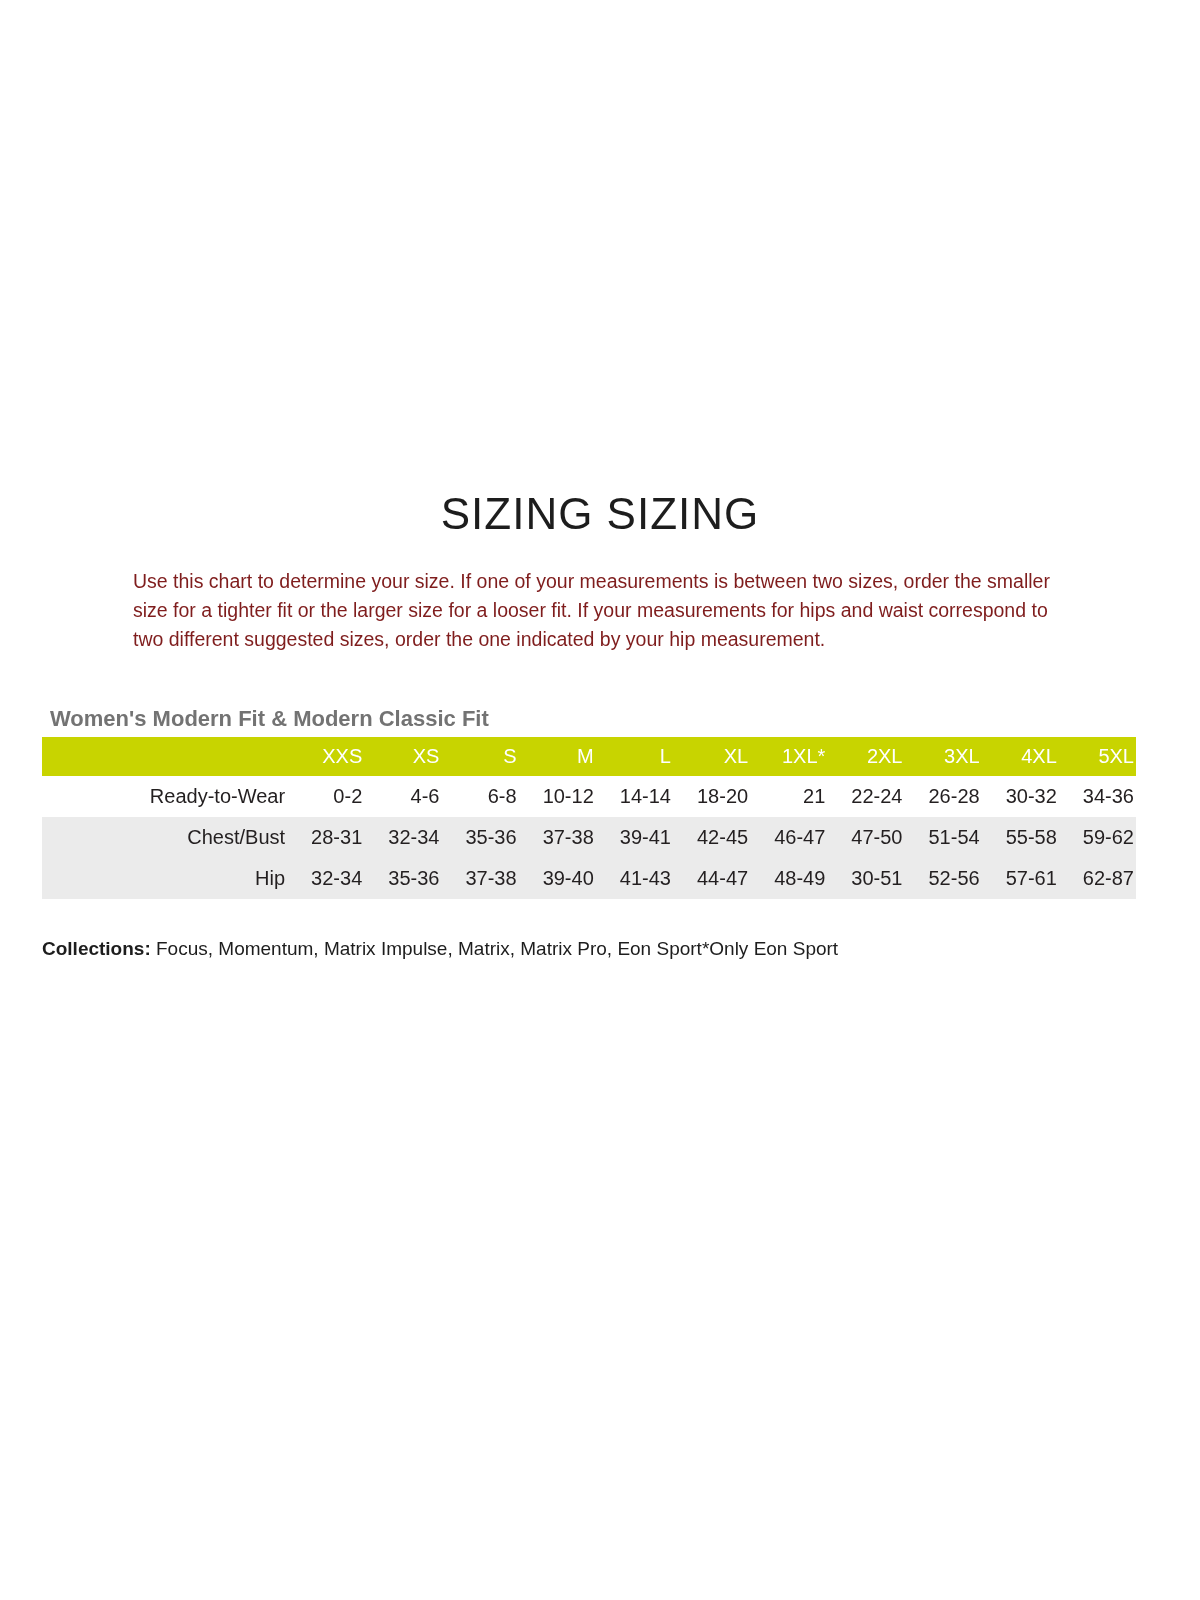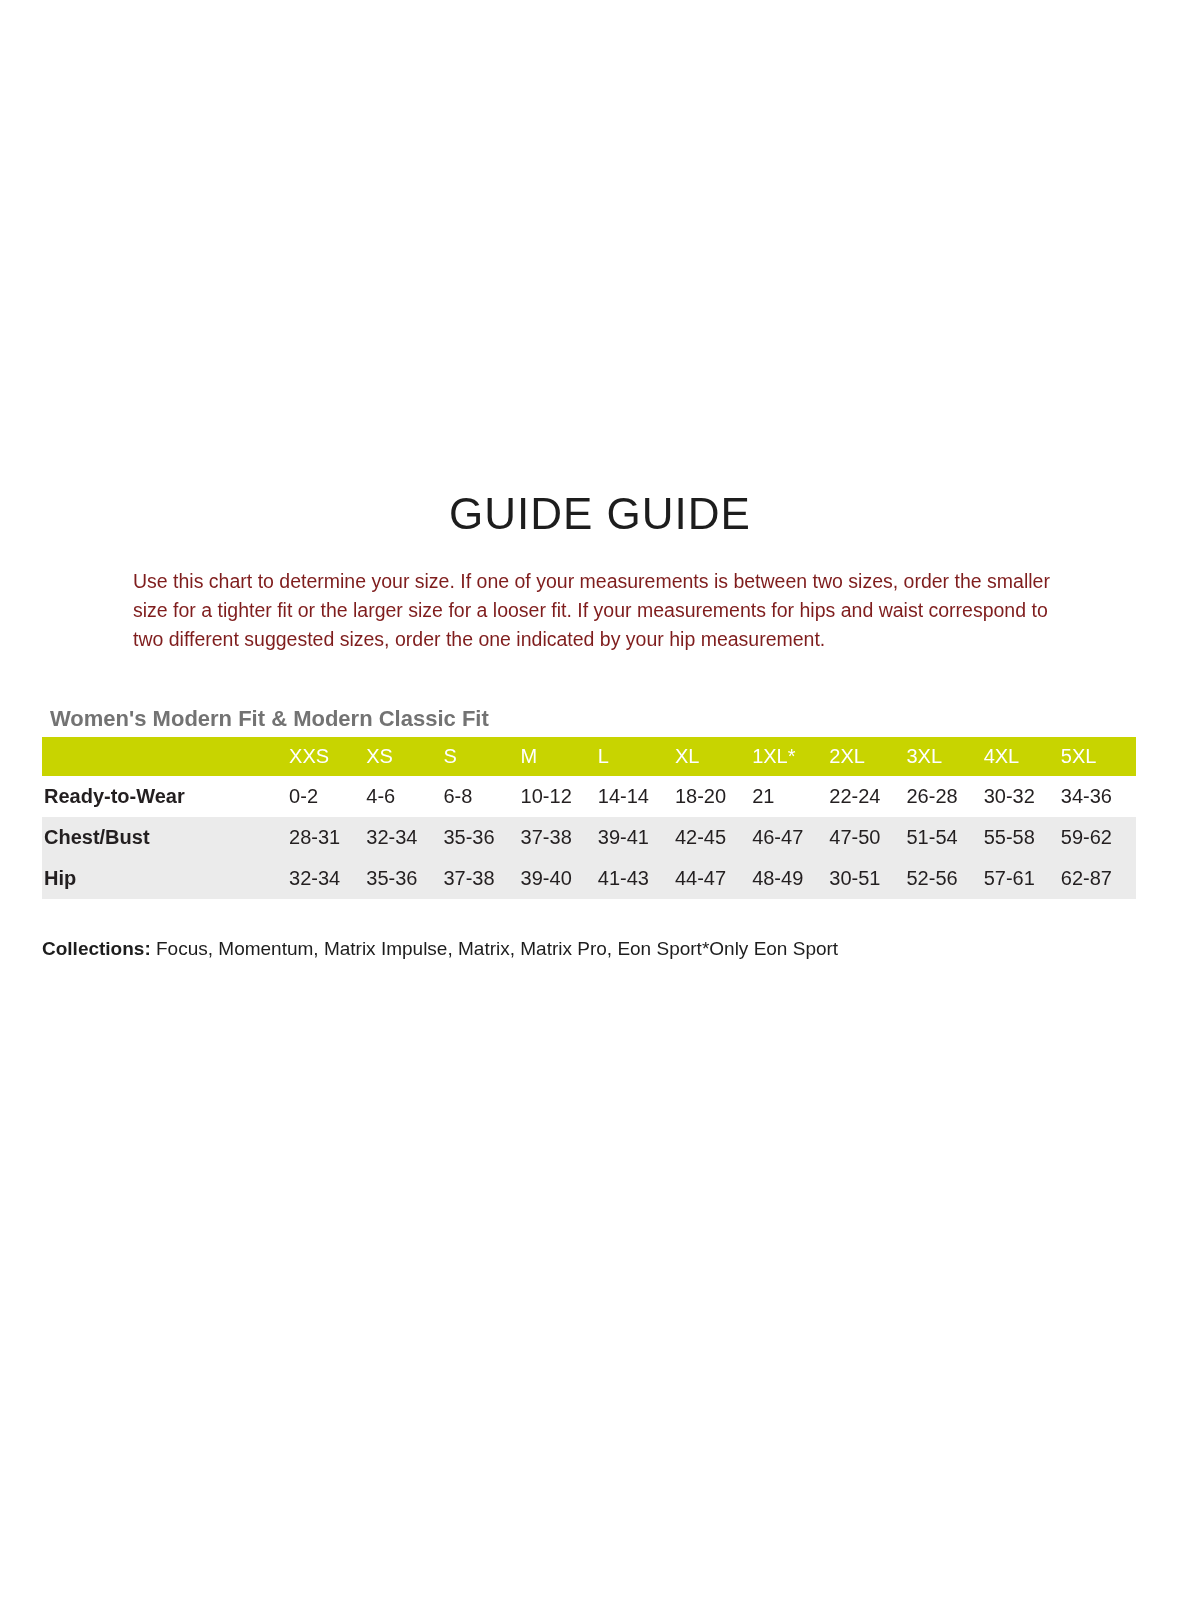--- a/index.html
+++ b/index.html
@@ -58,21 +58,21 @@
   }
   table.sizing-table {
     width: 100%;
     border-collapse: collapse;
     table-layout: fixed;
     font-size: 20px;
   }
   table.sizing-table th,
   table.sizing-table td {
     padding: 8px 2px;
-    text-align: left;
+    text-align: right;
     vertical-align: middle;
     white-space: nowrap;
   }
   table.sizing-table thead tr {
     height: 35px;
   }
   table.sizing-table thead th {
     background: var(--header-bg);
     color: #ffffff;
     font-weight: 400;
@@ -80,41 +80,41 @@
   }
   table.sizing-table tbody tr {
     height: 41px;
     background: #ffffff;
   }
   table.sizing-table tbody tr.alt {
     background: var(--alt-bg);
     margin-left: 19px;
   }
   table.sizing-table tbody th {
-    font-weight: bold;
+    font-weight: normal;
   }
   .footer-line {
     position: absolute;
     top: 938px;
     left: 42px;
     width: 1095px;
     display: flex;
     justify-content: flex-start;
     align-items: baseline;
     font-size: 19px;
     color: #1d1d1d;
   }
   .collections-label { font-weight: bold; }
 </style>
 </head>
 <body>
 
 <div class="page">
 
-  <h1 class="page-title">GUIDE GUIDE</h1>
+  <h1 class="page-title">SIZING SIZING</h1>
 
   <p class="intro-text">Use this chart to determine your size. If one of your measurements is between two sizes, order the smaller size for a tighter fit or the larger size for a looser fit. If your measurements for hips and waist correspond to two different suggested sizes, order the one indicated by your hip measurement.</p>
 
   <h2 class="section-heading">Women's Modern Fit &amp; Modern Classic Fit</h2>
 
   <div class="table-wrap">
     <table class="sizing-table">
       <colgroup>
         <col style="width:22.4%">
         <col style="width:7.054%">

